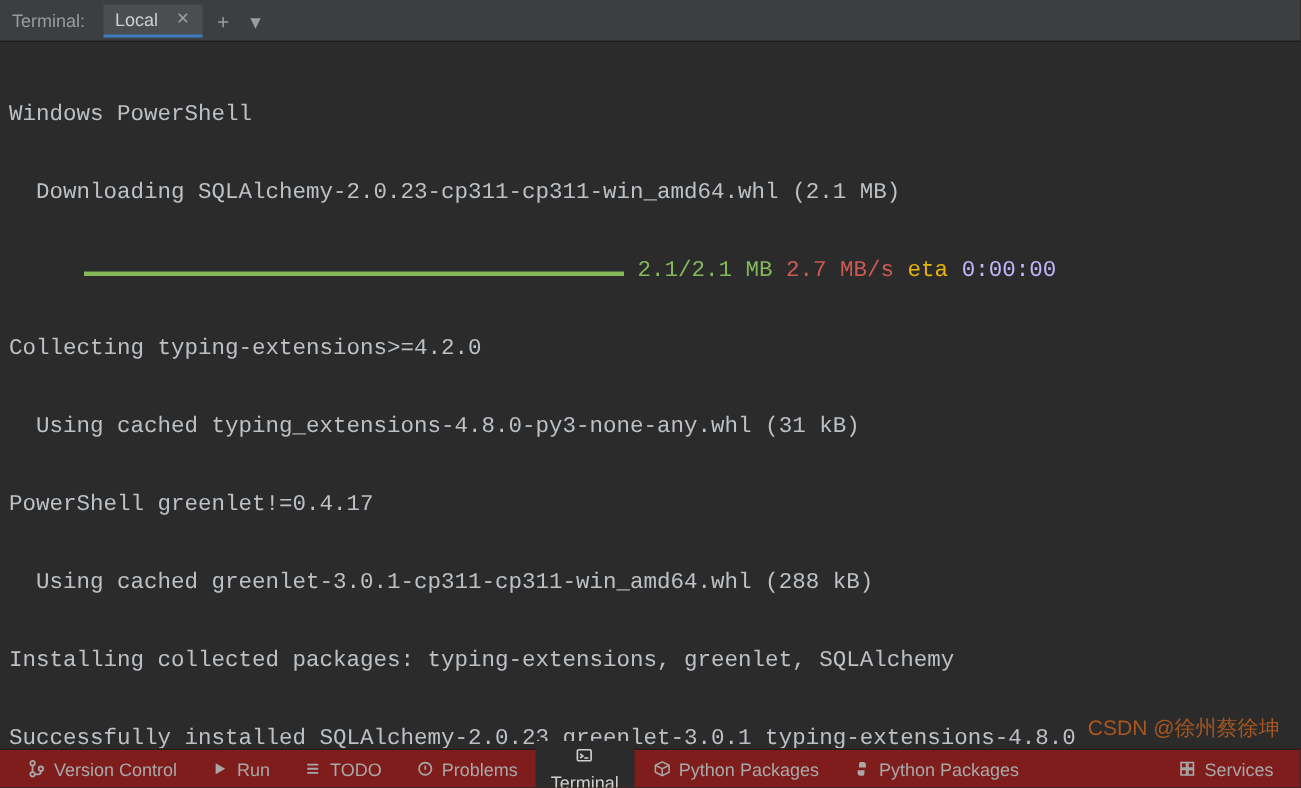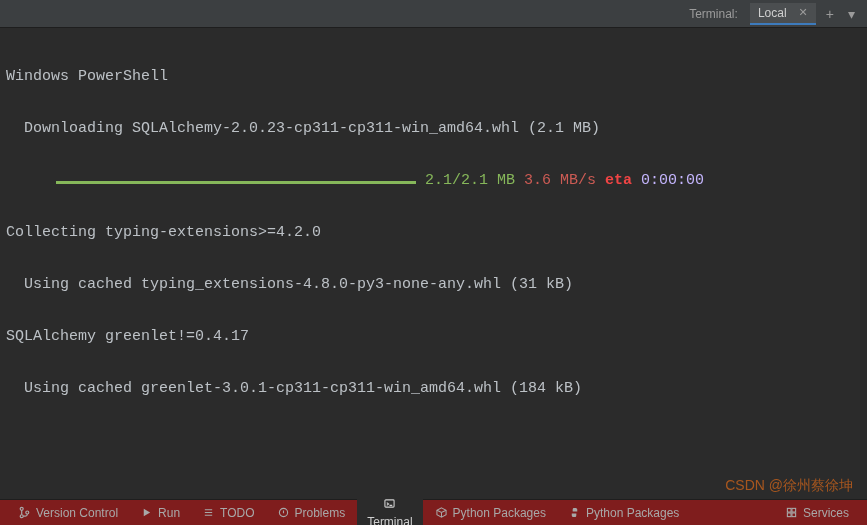--- a/index.html
+++ b/index.html
@@ -13,21 +13,20 @@
     display: flex; flex-direction: column;
   }
   
   .header {
     height: 28px;
     background: #3c3f41;
     border-bottom: 1px solid #1e1e1e;
     display: flex; align-items: center;
     padding: 0 8px;
     gap: 6px;
-    justify-content: flex-end;
   }
   .header .title { color: #9b9b9b; font-size: 12px; padding-right: 6px; }
   .tab {
     display: flex; align-items: center; gap: 12px;
     background: #4b4e50;
     border-bottom: 2px solid #3d7bbd;
     padding: 3px 8px;
     font-size: 12px;
     color: #cfcfcf;
   }
@@ -47,21 +46,21 @@
   .term .line { display: block; }
   .bar-line { display: flex; align-items: center; }
   .bar-pad { display:inline-block; width: 50px; }
   .bar {
     display: inline-block; width: 360px; height: 3px;
     background: #86b75a;
   }
   .green { color: #86b75a; }
   .red   { color: #cc5b54; }
   .cyan  { color: #c4b5fd; }
-  .gray  { color: #ef4444; font-weight: bold; }
+  .gray  { color: #eab308; }
   
   .bottom {
     height: 26px;
     background: #7f1d1d;
     border-top: 1px solid #1e1e1e;
     display: flex; align-items: center;
     gap: 2px; padding: 0 8px;
     font-size: 12px;
   }
   .tool {
@@ -88,25 +87,27 @@
     <span>Local</span>
     <span class="x">✕</span>
   </div>
   <span class="hbtn">+</span>
   <span class="hbtn">▾</span>
 </div>
 
 <div class="term">
 <span class="line">Windows PowerShell</span>
 <span class="line">  Downloading SQLAlchemy-2.0.23-cp311-cp311-win_amd64.whl (2.1 MB)</span>
-<span class="line bar-line"><span class="bar-pad"></span><span class="bar"></span> <span class="green">2.1/2.1 MB</span> <span class="red">3.6 MB/s</span> <span class="gray">eta</span> <span class="cyan">0:00:00</span></span>
+<span class="line bar-line"><span class="bar-pad"></span><span class="bar"></span> <span class="green">2.1/2.1 MB</span> <span class="red">2.7 MB/s</span> <span class="gray">eta</span> <span class="cyan">0:00:00</span></span>
 <span class="line">Collecting typing-extensions&gt;=4.2.0</span>
 <span class="line">  Using cached typing_extensions-4.8.0-py3-none-any.whl (31 kB)</span>
-<span class="line">SQLAlchemy greenlet!=0.4.17</span>
-<span class="line">  Using cached greenlet-3.0.1-cp311-cp311-win_amd64.whl (184 kB)</span>
+<span class="line">PowerShell greenlet!=0.4.17</span>
+<span class="line">  Using cached greenlet-3.0.1-cp311-cp311-win_amd64.whl (288 kB)</span>
+<span class="line">Installing collected packages: typing-extensions, greenlet, SQLAlchemy</span>
+<span class="line">Successfully installed SQLAlchemy-2.0.23 greenlet-3.0.1 typing-extensions-4.8.0</span>
 
 
 
 
 </div>
 
 <div class="watermark">CSDN @徐州蔡徐坤</div>
 
 <div class="bottom">
   <div class="tool">

